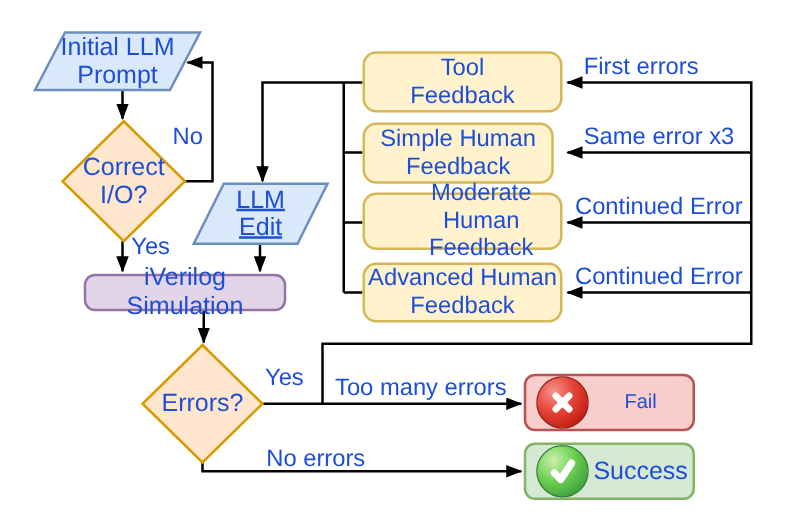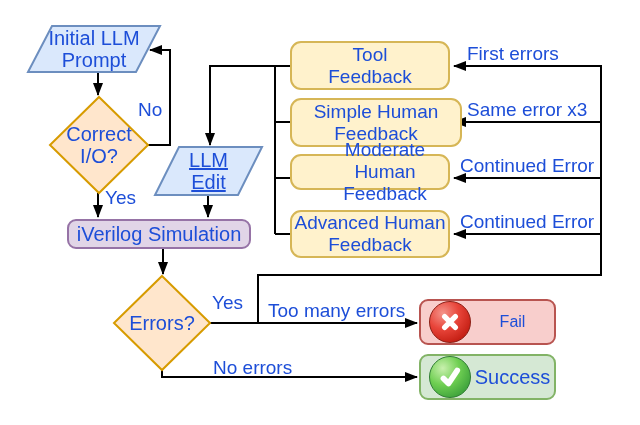--- a/index.html
+++ b/index.html
@@ -75,27 +75,27 @@
   </svg>
 
   <div class="abs node-label" style="left:28px;top:26px;width:132px;height:46px;">Initial LLM
 Prompt</div>
   <div class="abs node-label" style="left:50px;top:97px;width:98px;height:96px;">Correct
 I/O?</div>
   <div class="abs node-label" style="left:155px;top:147px;width:107px;height:48px;text-decoration:underline;">LLM
 Edit</div>
   <div class="abs node-label" style="left:114px;top:276px;width:96px;height:94px;">Errors?</div>
 
-  <div class="abs round-box box-purple" style="left:67px;top:219px;width:184px;height:30px;">iVerilog Simulation</div>
+  <div class="abs round-box box-purple" style="left:67px;top:219px;width:162px;height:30px;">iVerilog Simulation</div>
 
   <div class="abs round-box box-yellow" style="left:290px;top:41px;width:160px;height:49px;">Tool
 Feedback</div>
-  <div class="abs round-box box-yellow" style="left:290px;top:98px;width:172px;height:49px;">Simple Human
+  <div class="abs round-box box-yellow" style="left:290px;top:98px;width:153px;height:49px;">Simple Human
 Feedback</div>
-  <div class="abs round-box box-yellow" style="left:290px;top:154px;width:160px;height:36px;padding-left:30px;">Moderate Human
+  <div class="abs round-box box-yellow" style="left:290px;top:154px;width:160px;height:46px;padding-left:30px;">Moderate Human
 Feedback</div>
   <div class="abs round-box box-yellow" style="left:290px;top:210px;width:160px;height:48px;">Advanced Human
 Feedback</div>
 
   <div class="abs round-box box-red" style="left:419px;top:299px;width:137px;height:46px;">
     <span class="status-icon fail-circle">
       <svg width="24" height="24" viewBox="0 0 36 36">
         <path d="M10,10 L26,26 M26,10 L10,26" stroke="#fff" stroke-width="8" stroke-linecap="round" fill="none"></path>
       </svg>
     </span>

